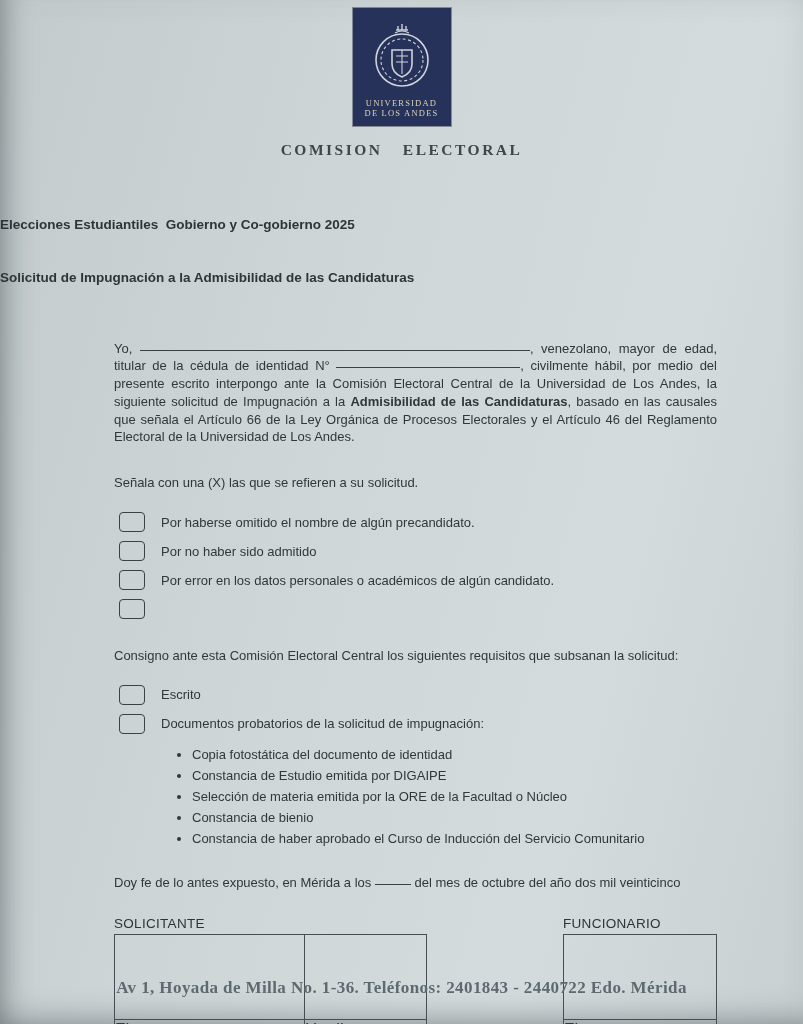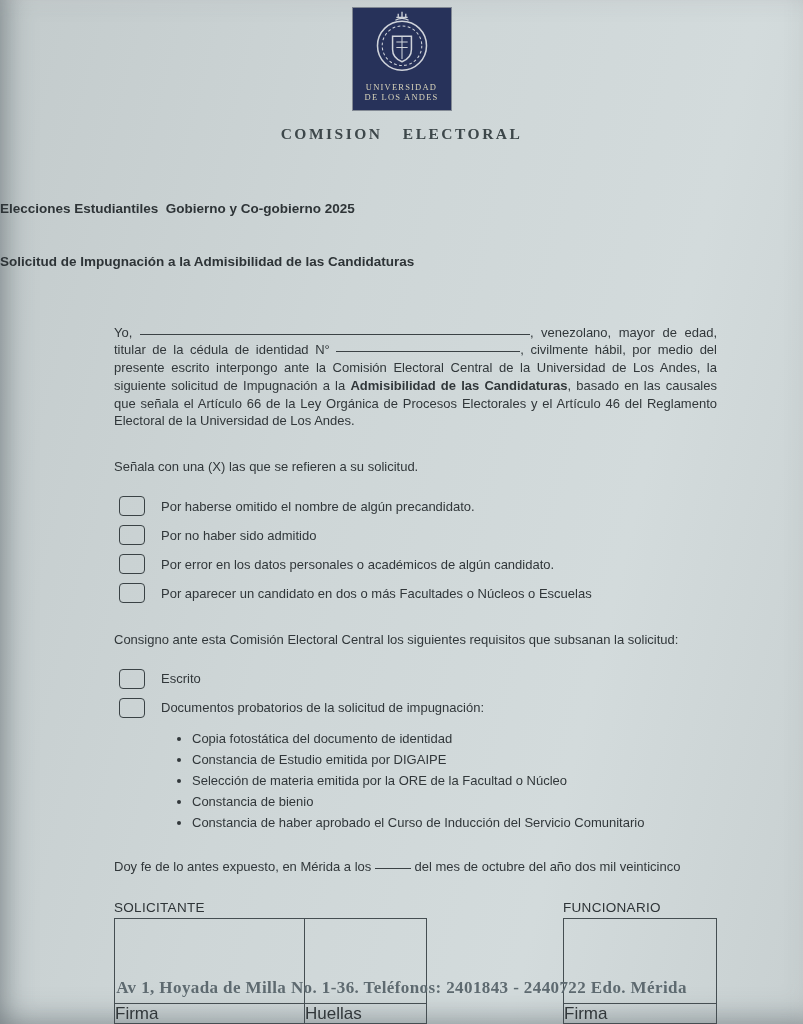--- a/index.html
+++ b/index.html
@@ -10,21 +10,21 @@
   .paper{
     position:relative;width:803px;height:1024px;overflow:hidden;
     background:linear-gradient(104deg,#c3cbcc 0%,#ced6d7 40%,#d3dbdc 72%,#c8d0d1 100%);
     box-shadow:inset 18px 0 30px -14px rgba(70,80,85,.5),
                inset 0 -18px 30px -14px rgba(70,80,85,.4),
                inset -6px 8px 22px -14px rgba(255,255,255,.55);
     color:#31373a;
   }
   
   .logo{
-    width:98px;height:102px;margin:8px auto 0;background:#27325a;
+    width:98px;height:118px;margin:8px auto 0;background:#27325a;
     display:flex;flex-direction:column;align-items:center;justify-content:flex-end;
     padding-bottom:7px;box-sizing:border-box;
     box-shadow:0 0 0 1px rgba(20,25,50,.4);
   }
   .logo svg{display:block;margin-bottom:4px;}
   .logo-caption{font-family:"Liberation Serif",serif;font-size:8.5px;line-height:1.25;
     color:#d9d4ba;letter-spacing:1.2px;text-align:center;}
   
   .commission{
     margin-top:15px;text-align:center;font-family:"Liberation Serif",serif;
@@ -108,21 +108,20 @@
       <div class="check-row">
         <span class="checkbox"></span>
         <span>Por no haber sido admitido</span>
       </div>
       <div class="check-row">
         <span class="checkbox"></span>
         <span>Por error en los datos personales o académicos de algún candidato.</span>
       </div>
       <div class="check-row">
         <span class="checkbox"></span>
-        <span>Por aparecer un candidato en dos o más Facultades o Núcleos o Escuelas</span>
       </div>
     </div>
 
     <p class="para consigno">Consigno ante esta Comisión Electoral Central los siguientes requisitos que subsanan la solicitud:</p>
 
     <div class="check-group req-group">
       <div class="check-row">
         <span class="checkbox"></span>
         <span>Escrito</span>
       </div>

